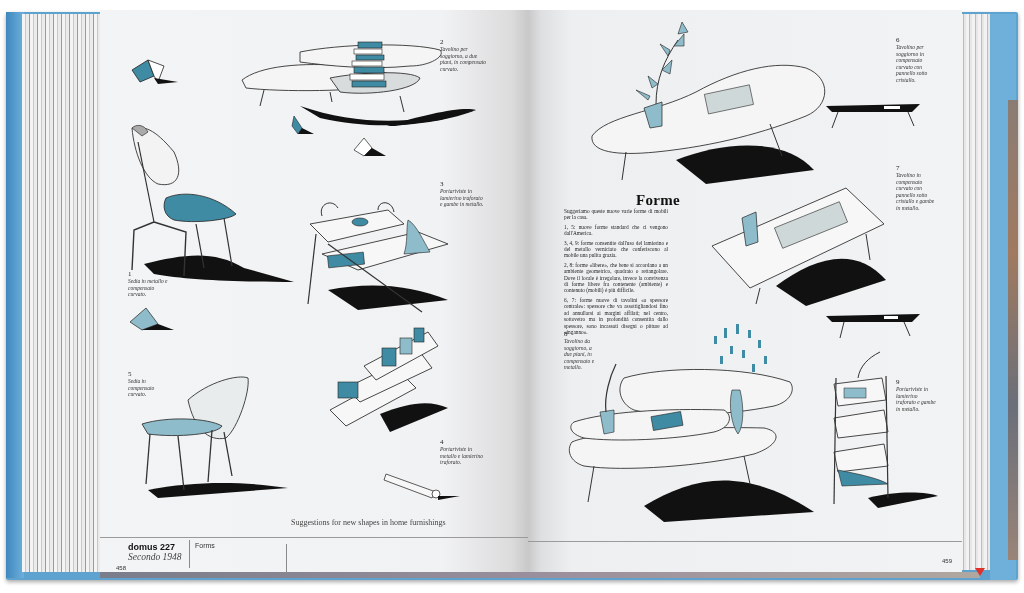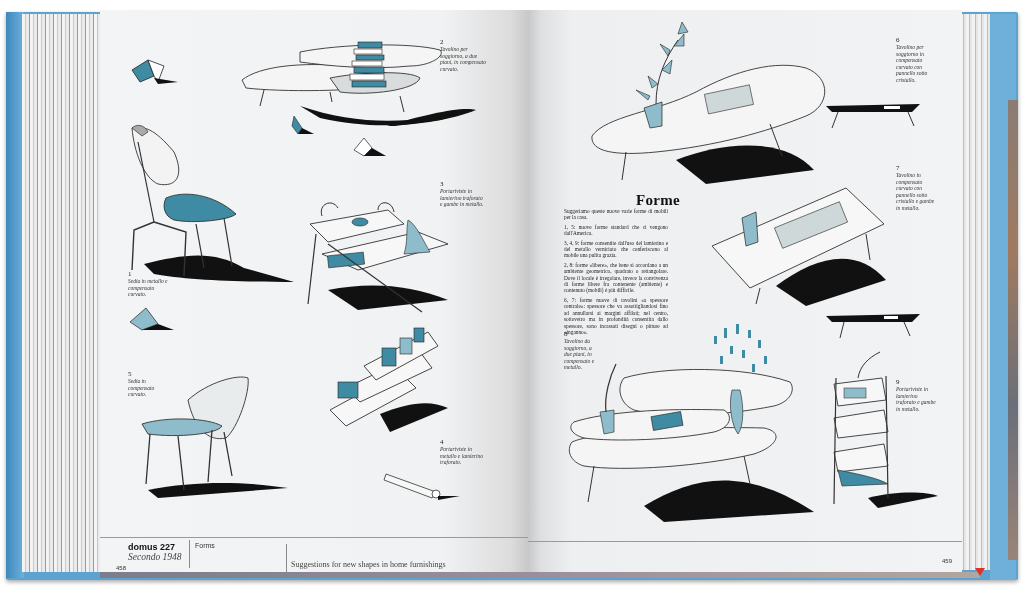--- a/index.html
+++ b/index.html
@@ -157,21 +157,21 @@
       <path d="M56,30 L78,30 L56,34 Z" fill="#111"></path>
     </svg>
 
     <div class="footer-line" style="left:0;top:527px;width:428px"></div>
     <div class="abs footer-title" style="left:28px;top:532px">domus 227</div>
     <div class="abs footer-sub" style="left:28px;top:542px">Secondo 1948</div>
     <div class="abs footer-small" style="left:16px;top:555px">458</div>
     <div class="vdiv" style="left:89px;top:530px;height:28px"></div>
     <div class="abs footer-small" style="left:95px;top:532px;font-size:7px">Forms</div>
     <div class="vdiv" style="left:186px;top:534px;height:30px"></div>
-    <div class="abs footer-text" style="left:191px;top:550px">Suggestions for new shapes in home furnishings</div>
+    <div class="abs footer-text" style="left:191px;top:508px">Suggestions for new shapes in home furnishings</div>
   </div>
 
   <div class="page page-right">
 
     <svg class="ill" style="left:58px;top:10px" width="250" height="170">
       <path d="M90,140 C140,120 200,118 228,150 L120,164 Z" fill="#111"></path>
       <path d="M6,116 C20,96 70,92 110,72 C150,50 190,40 220,48 C246,58 244,86 220,96 C180,112 130,126 70,132 C30,136 4,132 6,116 Z" fill="#f5f5f5" stroke="#333" stroke-width=".9"></path>
       <line x1="40" y1="132" x2="36" y2="160" stroke="#333"></line>
       <line x1="184" y1="104" x2="196" y2="136" stroke="#333"></line>
       <rect x="120" y="70" width="46" height="20" fill="#cfd8d8" stroke="#333" stroke-width=".6" transform="rotate(-12 140 80)"></rect>

